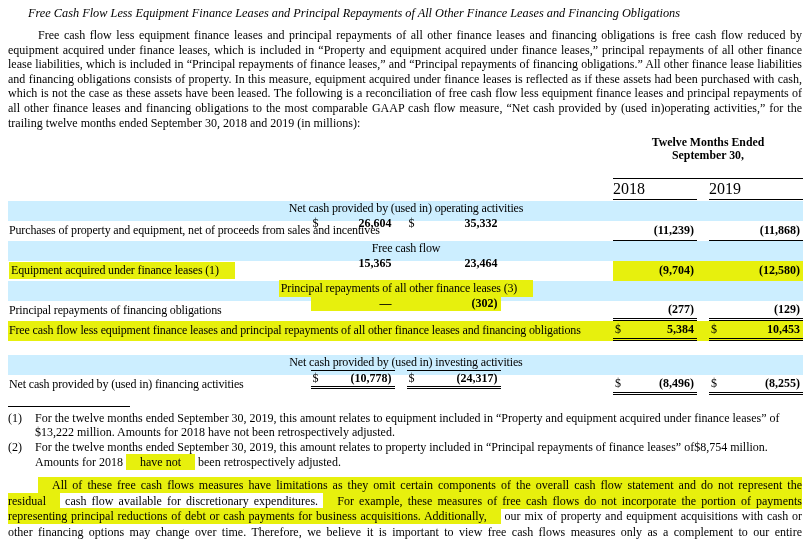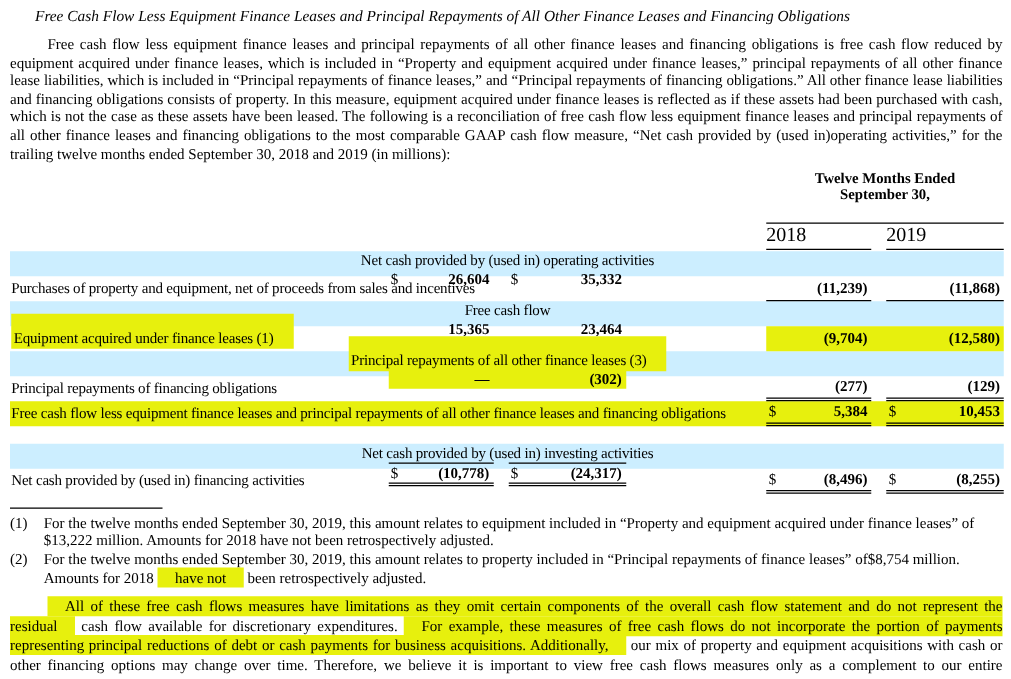--- a/index.html
+++ b/index.html
@@ -40,21 +40,21 @@
   }
   .year-row{display:flex;margin-top:1px;}
   .yr{font-weight:normal;border-bottom:1px solid #000;padding-bottom:1px;font-size:16px;}
   .y18{width:84px;}
   .ygap{width:12px;}
   .y19{width:94px;}
   .trow{display:flex;align-items:center;height:20px;}
   .trow.blue{background:var(--blue);flex-direction:column;}
   .trow.rowhl{background:var(--yellow);}
   .tlabel{flex:1;white-space:nowrap;letter-spacing:-0.15px;padding-left:1px;}
-  .tlabel .hl{background:var(--yellow);padding:12px 16px 2px 2px;}
+  .tlabel .hl{background:var(--yellow);padding:1px 16px 2px 2px;}
   .vals{display:flex;width:190px;height:100%;align-items:stretch;}
   .vals.hl{background:var(--yellow);}
   .cell{display:flex;justify-content:space-between;align-items:center;padding:0 3px 0 2px;}
   .c18{width:84px;}
   .cgap{width:12px;}
   .c19{width:94px;}
   .bb-single{border-bottom:1px solid #000;}
   .bb-double{border-bottom:3px double #000;}
   .bt-single{border-top:1px solid #000;}
   .num{text-align:right;font-weight:bold;}

